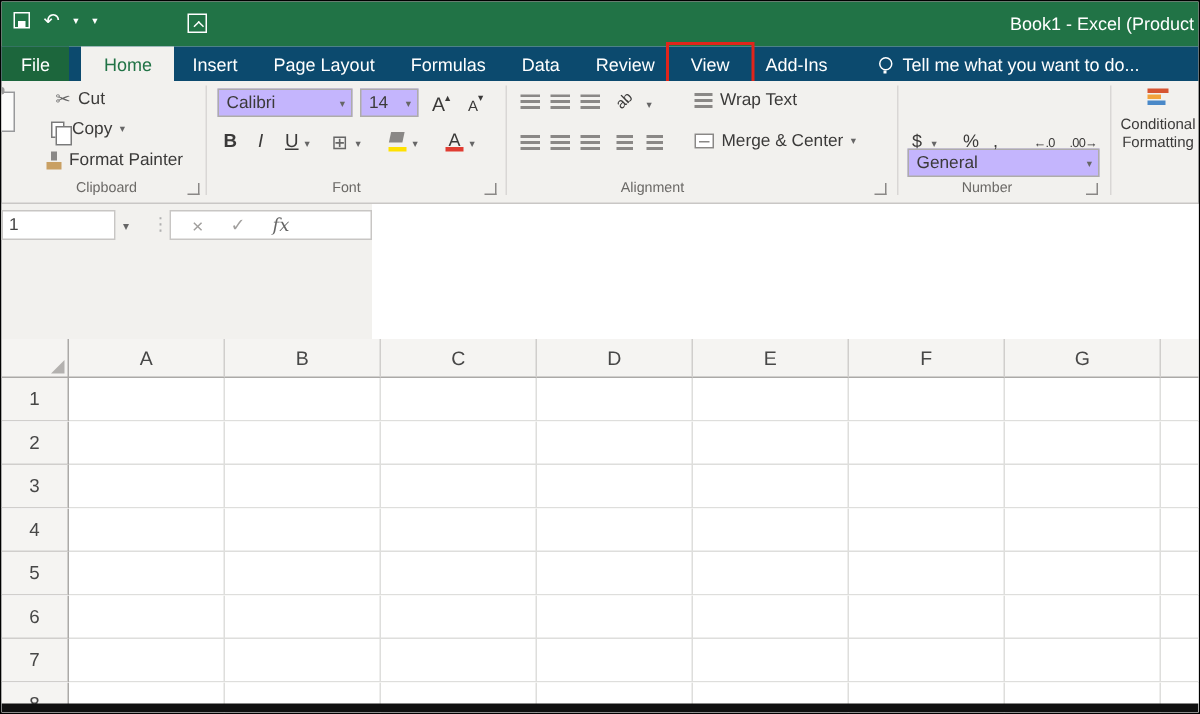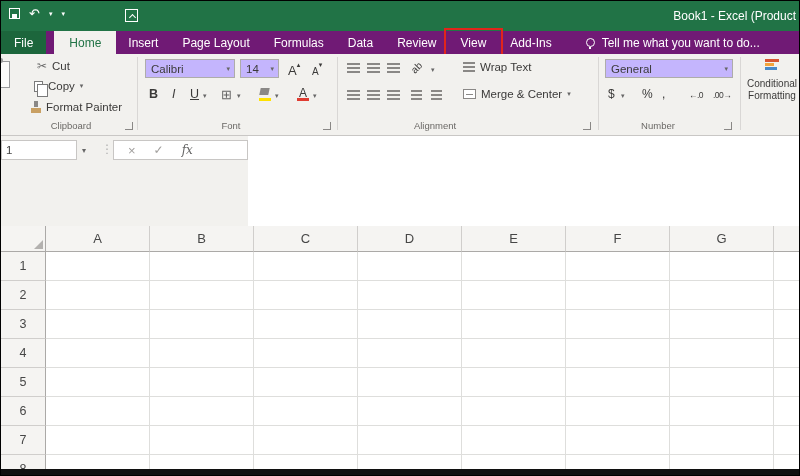--- a/index.html
+++ b/index.html
@@ -15,21 +15,21 @@
   .save-icon { width:11px; height:11px; border:1px solid #fff; position:relative; }
   .save-icon::after { content:""; position:absolute; left:2px; bottom:0; width:5px; height:4px; background:#fff; }
   .undo-glyph { font-size:13px; line-height:11px; }
   .dd-white { font-size:7px; }
   .ribbon-display { position:absolute; left:124px; top:8px; width:13px; height:13px; border:1px solid #fff; }
   .ribbon-display::after { content:""; position:absolute; left:3.5px; top:4.5px; width:4px; height:4px;
                            border-left:1px solid #fff; border-top:1px solid #fff; transform:rotate(45deg); }
   .win-title { position:absolute; top:8px; right:3px; color:#fff; font-size:12px; white-space:nowrap; }
 
   
-  .tabrow { position:absolute; top:30px; left:0; right:0; height:23px; background:#701a75;
+  .tabrow { position:absolute; top:30px; left:0; right:0; height:23px; background:#0c4a6e;
             display:flex; align-items:stretch; font-size:12px; color:#fff;text-align:right; }
   .tab { display:flex; align-items:center; padding:0 12px; white-space:nowrap; }
   .tab.file { background:#1c663c; padding:0 13px; }
   .tab.home { margin-left:8px; padding:0 15px; }
   .tab.selected { background:#f2f1ee; color:#217346; }
   .tab.view { position:relative; }
   .red-box { position:absolute; left:-5px; right:-5px; top:-3px; bottom:-2px;
              border:2px solid #e1251b; pointer-events:none; }
   .tellme { display:flex; align-items:center; gap:7px; margin-left:22px; color:#fff; font-size:12px; }
   .bulb { width:9px; height:9px; border:1px solid #fff; border-radius:50%; position:relative; }
@@ -236,21 +236,21 @@
     <span class="stripes" style="left:430px; top:36px; width:11px;"></span>
     <div class="txt-btn" style="left:462px; top:34px;">
       <span class="merge-icon"></span>
       <span>Merge &amp; Center</span>
       <span class="dd">▾</span>
     </div>
     <div class="group-label" style="left:384px; width:100px;">Alignment</div>
     <span class="launcher" style="left:582px;"></span>
     <span class="gsep" style="left:597px;"></span>
 
-    <div class="combo" style="left:604px; width:128px;">
+    <div class="combo" style="left:604px; width:128px;margin-top:40px;">
       <span>General</span>
       <span class="dd">▾</span>
     </div>
     <span class="num-ic" style="left:607px;">$</span>
     <span class="dd" style="position:absolute; left:620px; top:38px;">▾</span>
     <span class="num-ic" style="left:641px;">%</span>
     <span class="num-ic" style="left:661px;">,</span>
     <span class="num-small" style="left:688px;">←.0</span>
     <span class="num-small" style="left:712px;">.00→</span>
     <div class="group-label" style="left:607px; width:100px;">Number</div>

